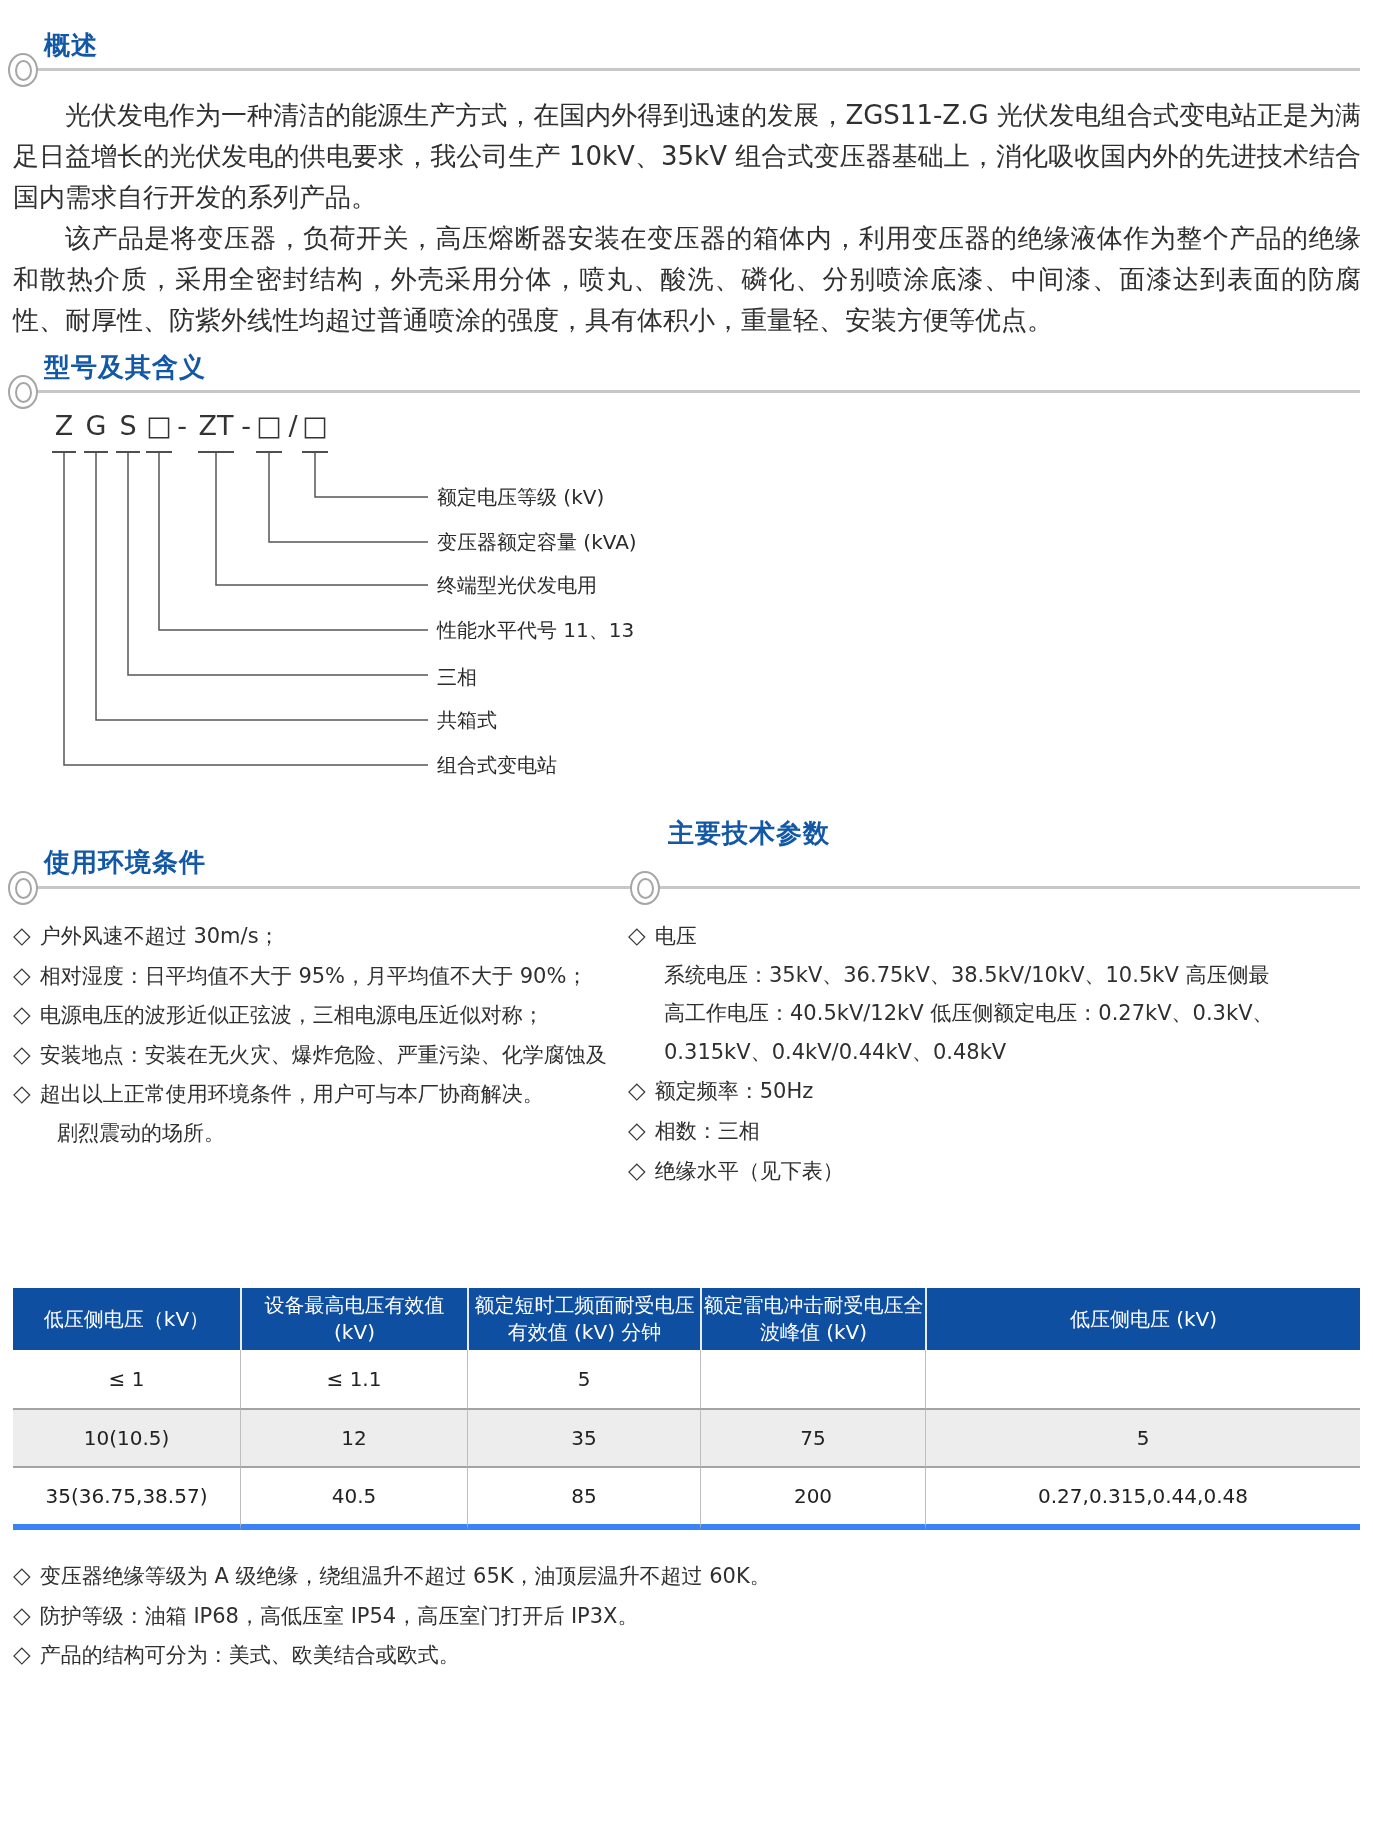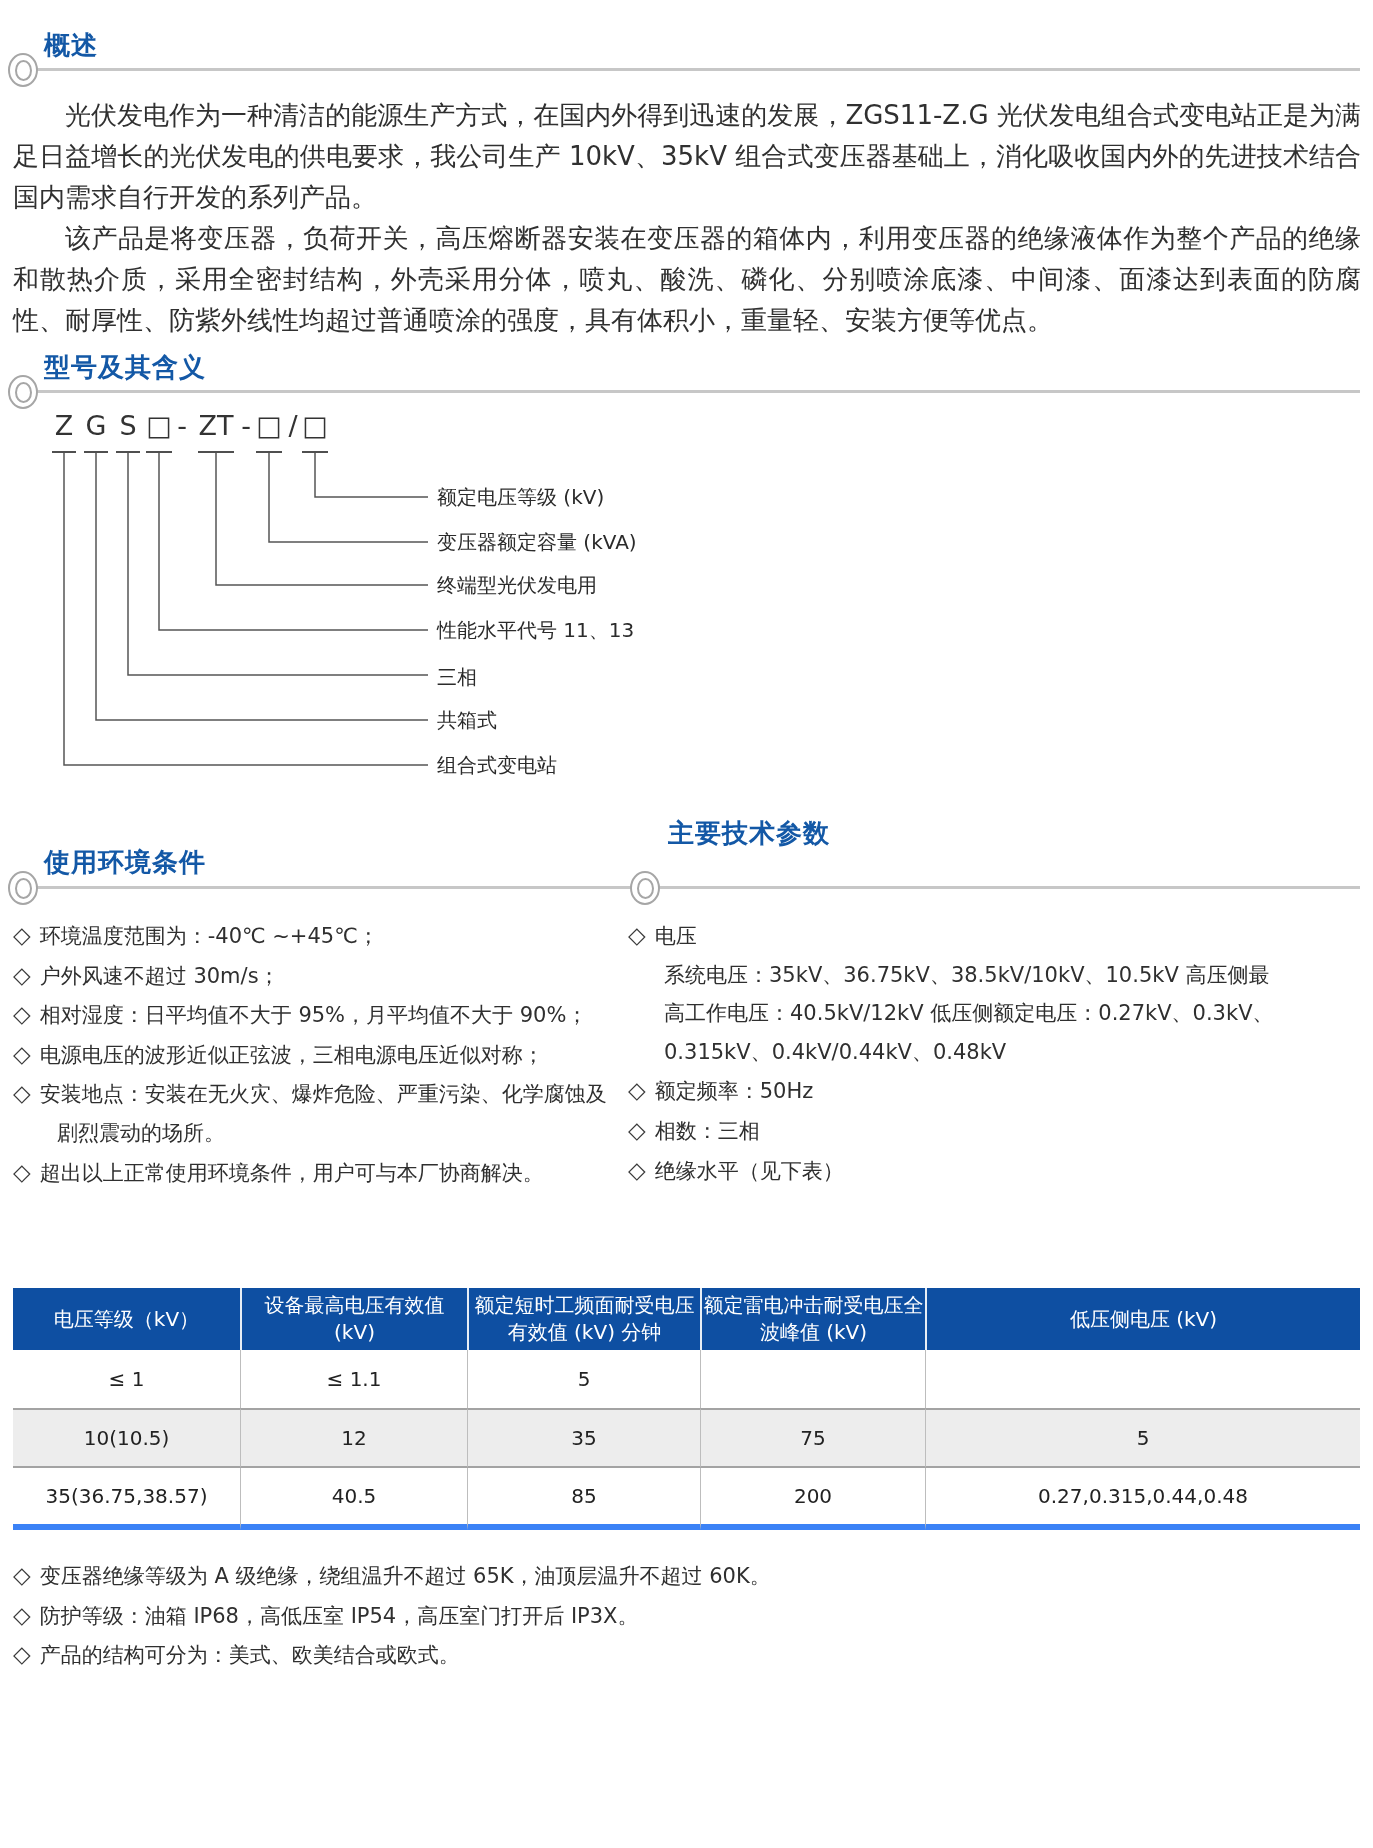--- a/index.html
+++ b/index.html
@@ -99,45 +99,44 @@
     <span class="dlabel" style="top:253px;">三相</span>
     <span class="dlabel" style="top:296px;">共箱式</span>
     <span class="dlabel" style="top:341px;">组合式变电站</span>
   </div>
 
   <h2 class="sec-title" style="left:44px;top:845px;">使用环境条件</h2>
   <div class="ring" style="left:8px;top:871px;"></div>
   <div class="hr" style="left:23px;top:886px;width:617px;"></div>
 
   <div class="list" style="left:13px;top:916px;width:640px;">
-    <div class="li"><span class="dia"></span><span>环境温度范围为：-40℃ ~+45℃；</span></div>
     <div class="li"><span class="dia"></span><span>户外风速不超过 30m/s；</span></div>
     <div class="li"><span class="dia"></span><span>相对湿度：日平均值不大于 95%，月平均值不大于 90%；</span></div>
     <div class="li"><span class="dia"></span><span>电源电压的波形近似正弦波，三相电源电压近似对称；</span></div>
     <div class="li"><span class="dia"></span><span>安装地点：安装在无火灾、爆炸危险、严重污染、化学腐蚀及</span></div>
+    <div class="li"><span class="dia"></span><span>超出以上正常使用环境条件，用户可与本厂协商解决。</span></div>
     <div class="li cont-env"><span>剧烈震动的场所。</span></div>
-    <div class="li"><span class="dia"></span><span>超出以上正常使用环境条件，用户可与本厂协商解决。</span></div>
   </div>
 
   <h2 class="sec-title" style="left:668px;top:816px;">主要技术参数</h2>
   <div class="ring" style="left:630px;top:871px;"></div>
   <div class="hr" style="left:645px;top:886px;width:715px;"></div>
 
   <div class="list" style="left:628px;top:916px;width:740px;">
     <div class="li"><span class="dia"></span><span>电压</span></div>
     <div class="li cont-par"><span>系统电压：35kV、36.75kV、38.5kV/10kV、10.5kV 高压侧最</span></div>
     <div class="li cont-par"><span>高工作电压：40.5kV/12kV 低压侧额定电压：0.27kV、0.3kV、</span></div>
     <div class="li cont-par"><span>0.315kV、0.4kV/0.44kV、0.48kV</span></div>
     <div class="li"><span class="dia"></span><span>额定频率：50Hz</span></div>
     <div class="li"><span class="dia"></span><span>相数：三相</span></div>
     <div class="li"><span class="dia"></span><span>绝缘水平（见下表）</span></div>
   </div>
 
   <div class="tbl">
-    <div class="th">电压等级（kV）</div>
+    <div class="th">低压侧电压（kV）</div>
     <div class="th sep">设备最高电压有效值 (kV)</div>
     <div class="th sep">额定短时工频面耐受电压
 有效值 (kV) 分钟</div>
     <div class="th sep">额定雷电冲击耐受电压全
 波峰值 (kV)</div>
     <div class="th sep">低压侧电压 (kV)</div>
 
     <div class="td c0 row1">≤ 1</div>
     <div class="td row1">≤ 1.1</div>
     <div class="td row1">5</div>

